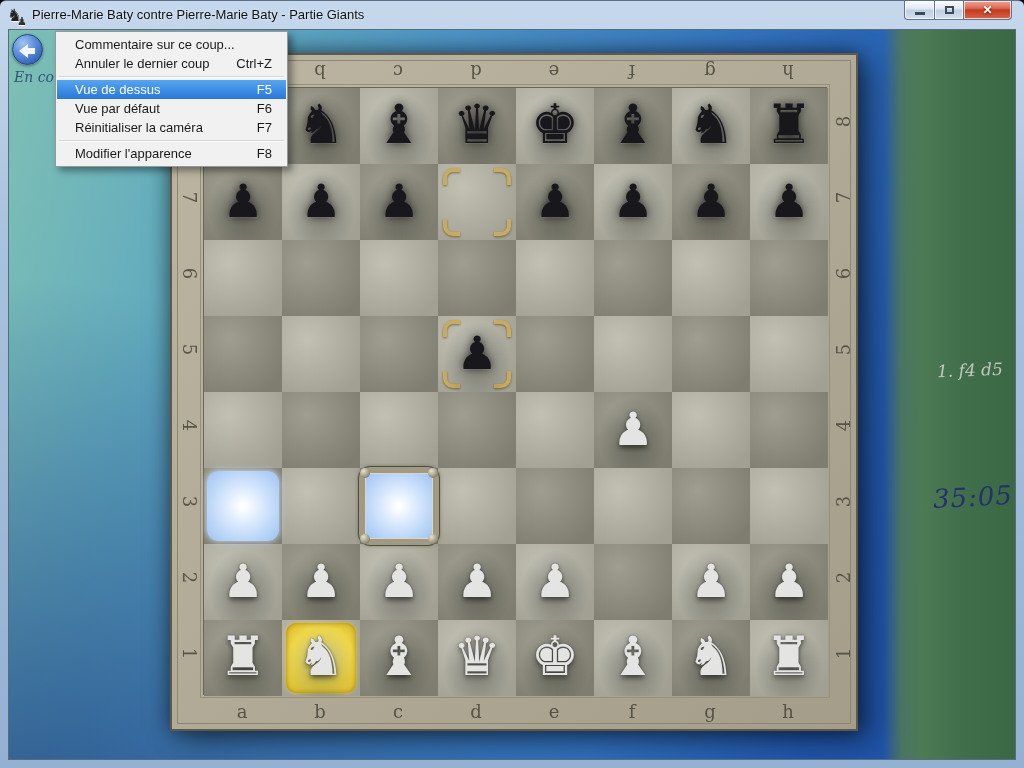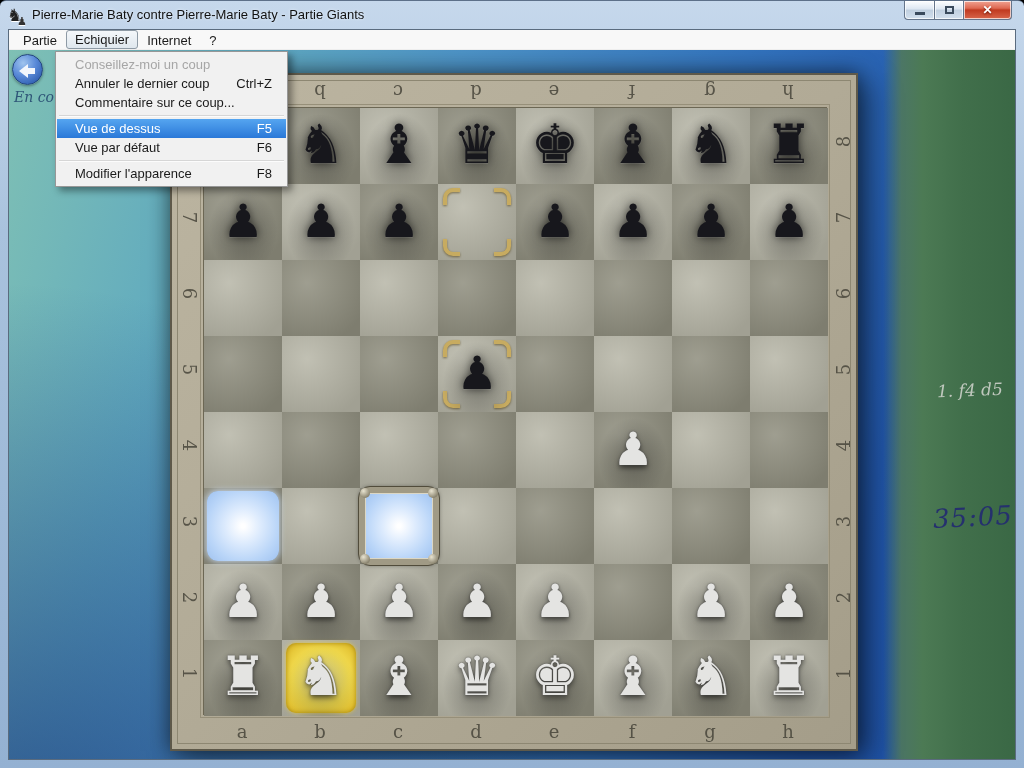--- a/index.html
+++ b/index.html
@@ -127,26 +127,20 @@
           <span class="glyph-line"></span>
         </div>
         <div class="cap-btn maximize">
           <span class="glyph-box"></span>
         </div>
         <div class="cap-btn close">✕</div>
       </div>
   </div>
 
   <div class="content">
-    <div class="menubar">
-        <div class="menu-item">Partie</div>
-        <div class="menu-item open">Echiquier</div>
-        <div class="menu-item">Internet</div>
-        <div class="menu-item">?</div>
-      </div>
 
     <div class="canvas">
       <div class="bg-green"></div>
 
       <div class="back-button">
         <span class="back-arrow"></span>
       </div>
       <div class="back-label">En cou</div>
 
       <div class="board">
@@ -430,41 +424,41 @@
             <div class="blabel" style="left: 4px; top: 512px; width: 26px; transform: rotate(90deg);">2</div>
             <div class="blabel" style="left: 658px; top: 588px; width: 26px; transform: rotate(-90deg);">1</div>
             <div class="blabel" style="left: 4px; top: 588px; width: 26px; transform: rotate(90deg);">1</div>
           </div>
       </div>
 
       <div class="script move-list">1. f4  d5</div>
       <div class="script clock">35:05</div>
 
       <div class="context-menu">
-          <div class="cm-item disabled">
-            <span class="lbl">Conseillez-moi un coup</span>
+          <div class="cm-item">
+            <span class="lbl">Commentaire sur ce coup...</span>
             <span class="sc"></span>
           </div>
           <div class="cm-item">
             <span class="lbl">Annuler le dernier coup</span>
             <span class="sc">Ctrl+Z</span>
-          </div>
-          <div class="cm-item">
-            <span class="lbl">Commentaire sur ce coup...</span>
-            <span class="sc"></span>
           </div>
           <div class="cm-sep"></div>
           <div class="cm-item selected">
             <span class="lbl">Vue de dessus</span>
             <span class="sc">F5</span>
           </div>
           <div class="cm-item">
             <span class="lbl">Vue par défaut</span>
             <span class="sc">F6</span>
           </div>
+          <div class="cm-item">
+            <span class="lbl">Réinitialiser la caméra</span>
+            <span class="sc">F7</span>
+          </div>
           <div class="cm-sep"></div>
           <div class="cm-item">
             <span class="lbl">Modifier l'apparence</span>
             <span class="sc">F8</span>
           </div>
         </div>
     </div>
   </div>
 </div>
 

